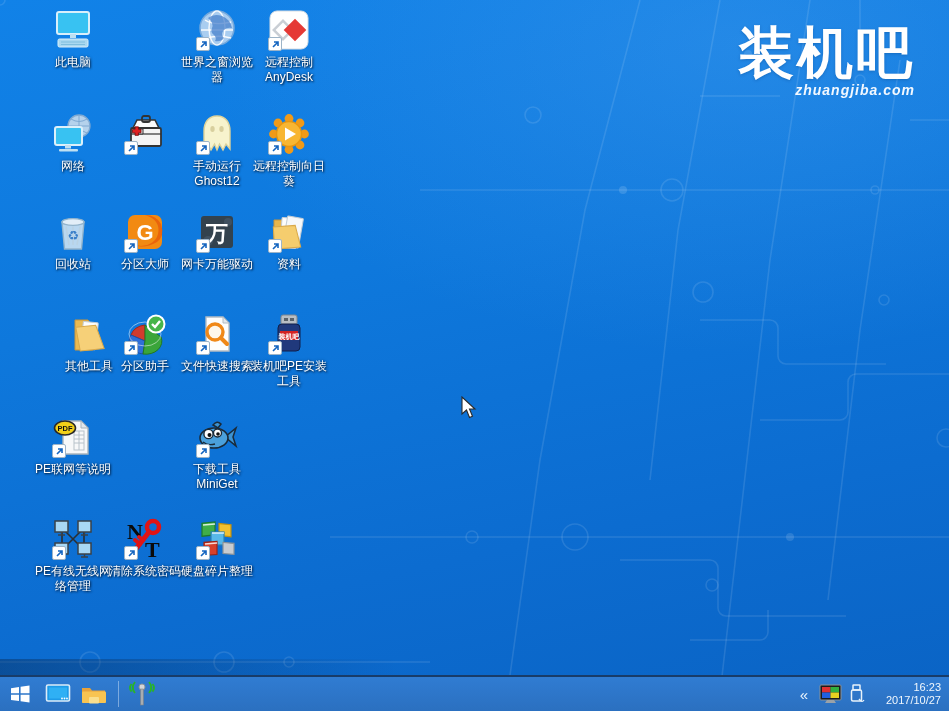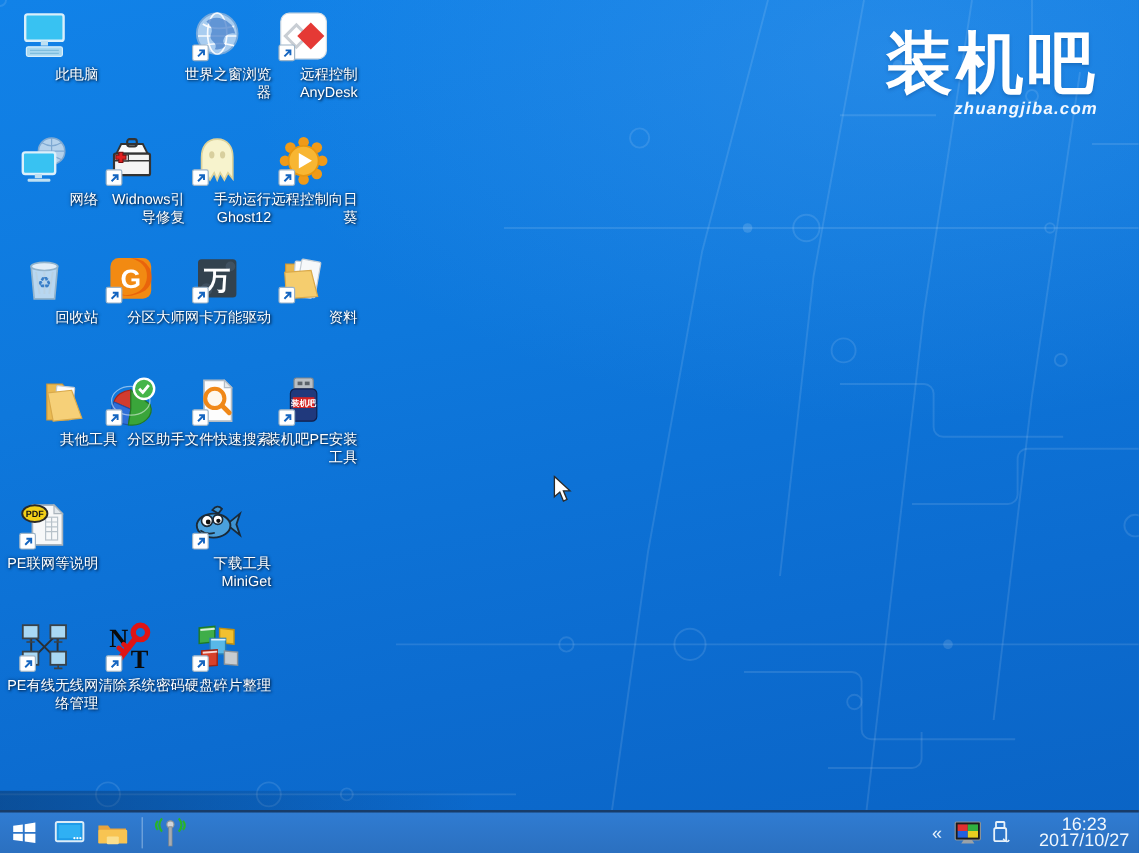--- a/index.html
+++ b/index.html
@@ -19,21 +19,21 @@
     content:"";position:absolute;left:0;bottom:36px;height:16px;width:60%;
     background:linear-gradient(90deg,rgba(8,32,66,0.38),rgba(8,32,66,0) 70%);
   }
   svg.circuit{position:absolute;inset:0;pointer-events:none;}
   
   .brand{position:absolute;top:24px;right:34px;text-align:right;color:#fff;}
   .brand .cn{font-size:56px;font-weight:bold;letter-spacing:3px;line-height:58px;
     text-shadow:0 1px 3px rgba(0,40,90,0.25);}
   .brand .en{font-size:14px;font-weight:bold;letter-spacing:1px;margin-top:0;color:#f2f8ff;font-style:italic;}
   
-  .dicon{position:absolute;width:72px;text-align:right;cursor:default;}
+  .dicon{position:absolute;width:72px;text-align:center;cursor:default;padding-left:36px;}
   .art{width:44px;height:44px;margin:0 auto;position:relative;}
   .art svg{display:block;}
   .lbl{
     width:90px;margin-left:-9px;margin-top:3px;
     font-size:12px;line-height:15px;color:#fff;white-space:pre-line;
     text-shadow:1px 1px 2px rgba(0,25,55,0.95),0 0 3px rgba(0,25,55,0.55);
   }
   .sc{ 
     position:absolute;left:1px;bottom:1px;width:12px;height:12px;
     background:#fff;border:1px solid #9db4c8;border-radius:2px;
@@ -47,21 +47,21 @@
     background:linear-gradient(#307cd2,#2b70c0);
     border-top:2px solid rgba(14,32,58,0.65);
     box-sizing:border-box;
     display:flex;align-items:center;
   }
   .tb-left{display:flex;align-items:center;height:100%;}
   .tb-btn{height:100%;display:flex;align-items:center;justify-content:center;}
   .tb-sep{width:1px;height:26px;background:rgba(220,235,250,0.45);margin:0 4px 0 6px;}
   .tb-right{margin-left:auto;display:flex;align-items:center;height:100%;padding-right:8px;}
   .chev{color:#eaf4fc;font-size:15px;line-height:15px;padding:0 7px;}
-  .clock{font-size:15px;line-height:13px;color:#f0f7fd;text-align:center;margin-left:20px;min-width:64px;}
+  .clock{font-size:11px;line-height:13px;color:#f0f7fd;text-align:right;margin-left:8px;min-width:64px;}
 </style>
 </head>
 <body>
 
 <div class="desktop">
 
   <svg class="circuit" width="949" height="711">
     <g stroke="rgba(255,255,255,0.11)" stroke-width="1.6" fill="none">
       <path d="M420,190 H949"></path>
       <circle cx="672" cy="190" r="11"></circle>
@@ -171,22 +171,20 @@
         <path d="M8 22 h30" stroke="#333" stroke-width="1.2"></path>
         <path d="M14 17 h6 v5 h-6z" fill="#e8e8e8" stroke="#333"></path>
         <path d="M13 21 h4 v3 h3 v4 h-3 v3 h-4 v-3 h-3 v-4 h3 z" fill="#e02020" stroke="#7a0c0c" stroke-width="1" transform="translate(1,-3) scale(0.85)"></path>
       </svg>
       <span class="sc">
           <svg width="9" height="9">
             <path d="M2 7 L7 2 M3 2 h4 v4" stroke="#1565c0" stroke-width="1.6" fill="none"></path>
           </svg>
         </span>
     </div>
-    <div class="lbl">Widnows引
-导修复</div>
   </div>
 
   <div class="dicon" style="left:145px;top:112px">
     <div class="art">
       <svg width="44" height="44">
         <path d="M22 4 C13 4 9 11 9 19 L9 37 L13 32 L16 38 L19.5 32 L22 38 L24.5 32 L28 38 L31 32 L35 37 L35 19 C35 11 31 4 22 4 Z" fill="#f7f3cd" stroke="#ddd29a" stroke-width="1.4"></path>
         <ellipse cx="17.5" cy="17" rx="2.2" ry="3" fill="#d8cf9e"></ellipse>
         <ellipse cx="26.5" cy="17" rx="2.2" ry="3" fill="#d8cf9e"></ellipse>
       </svg>
       <span class="sc">

